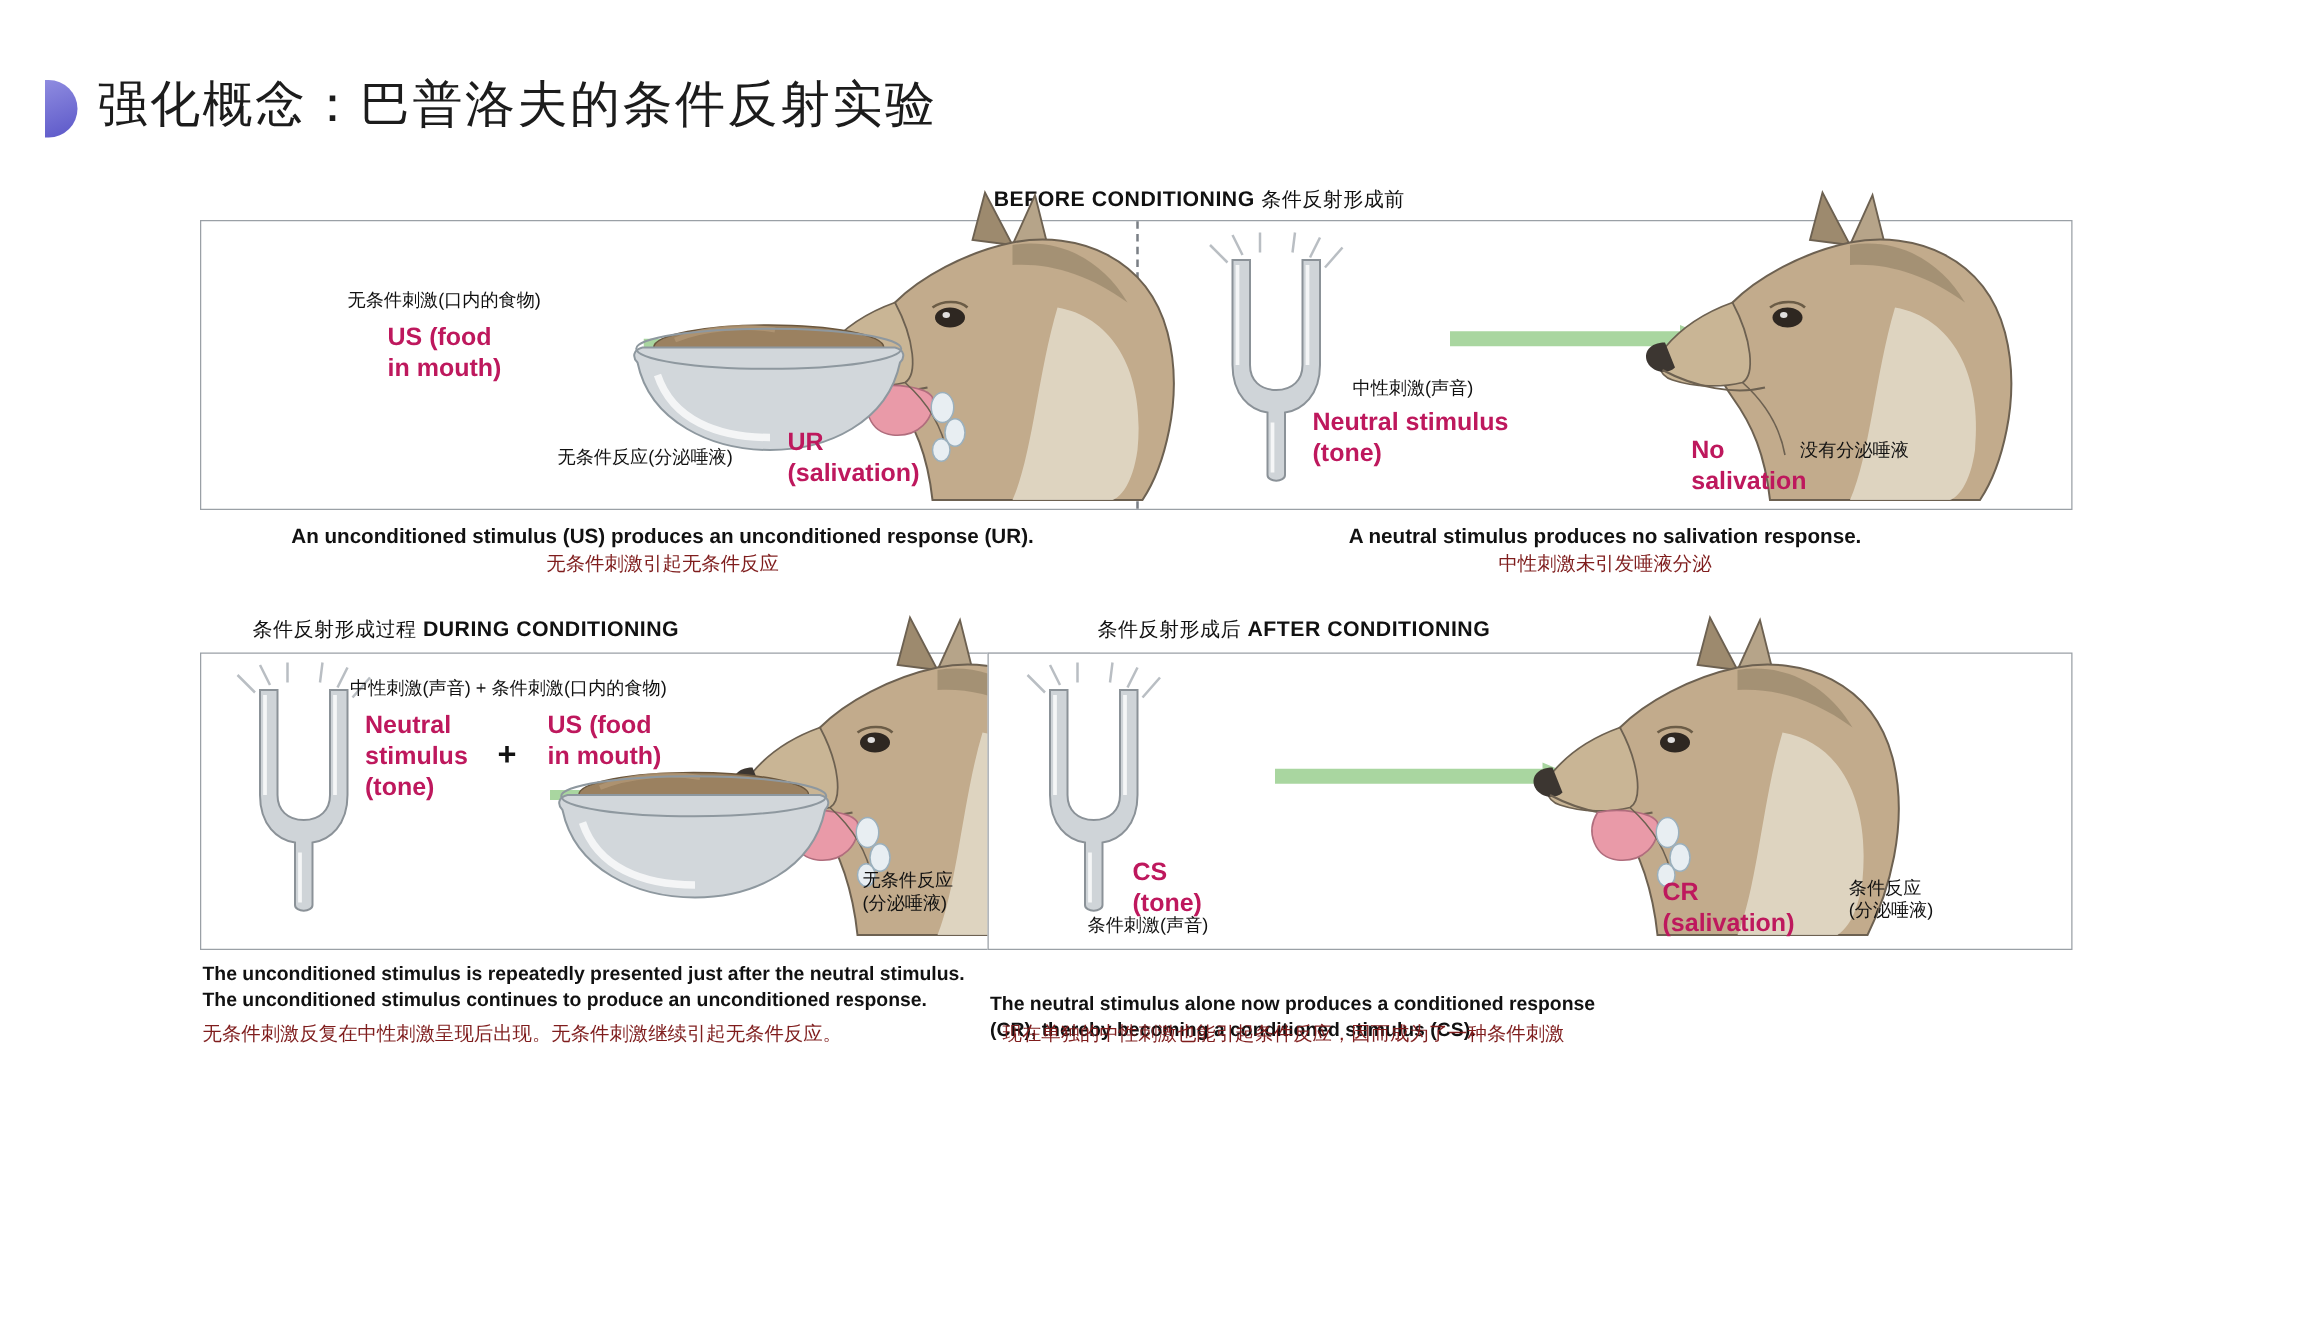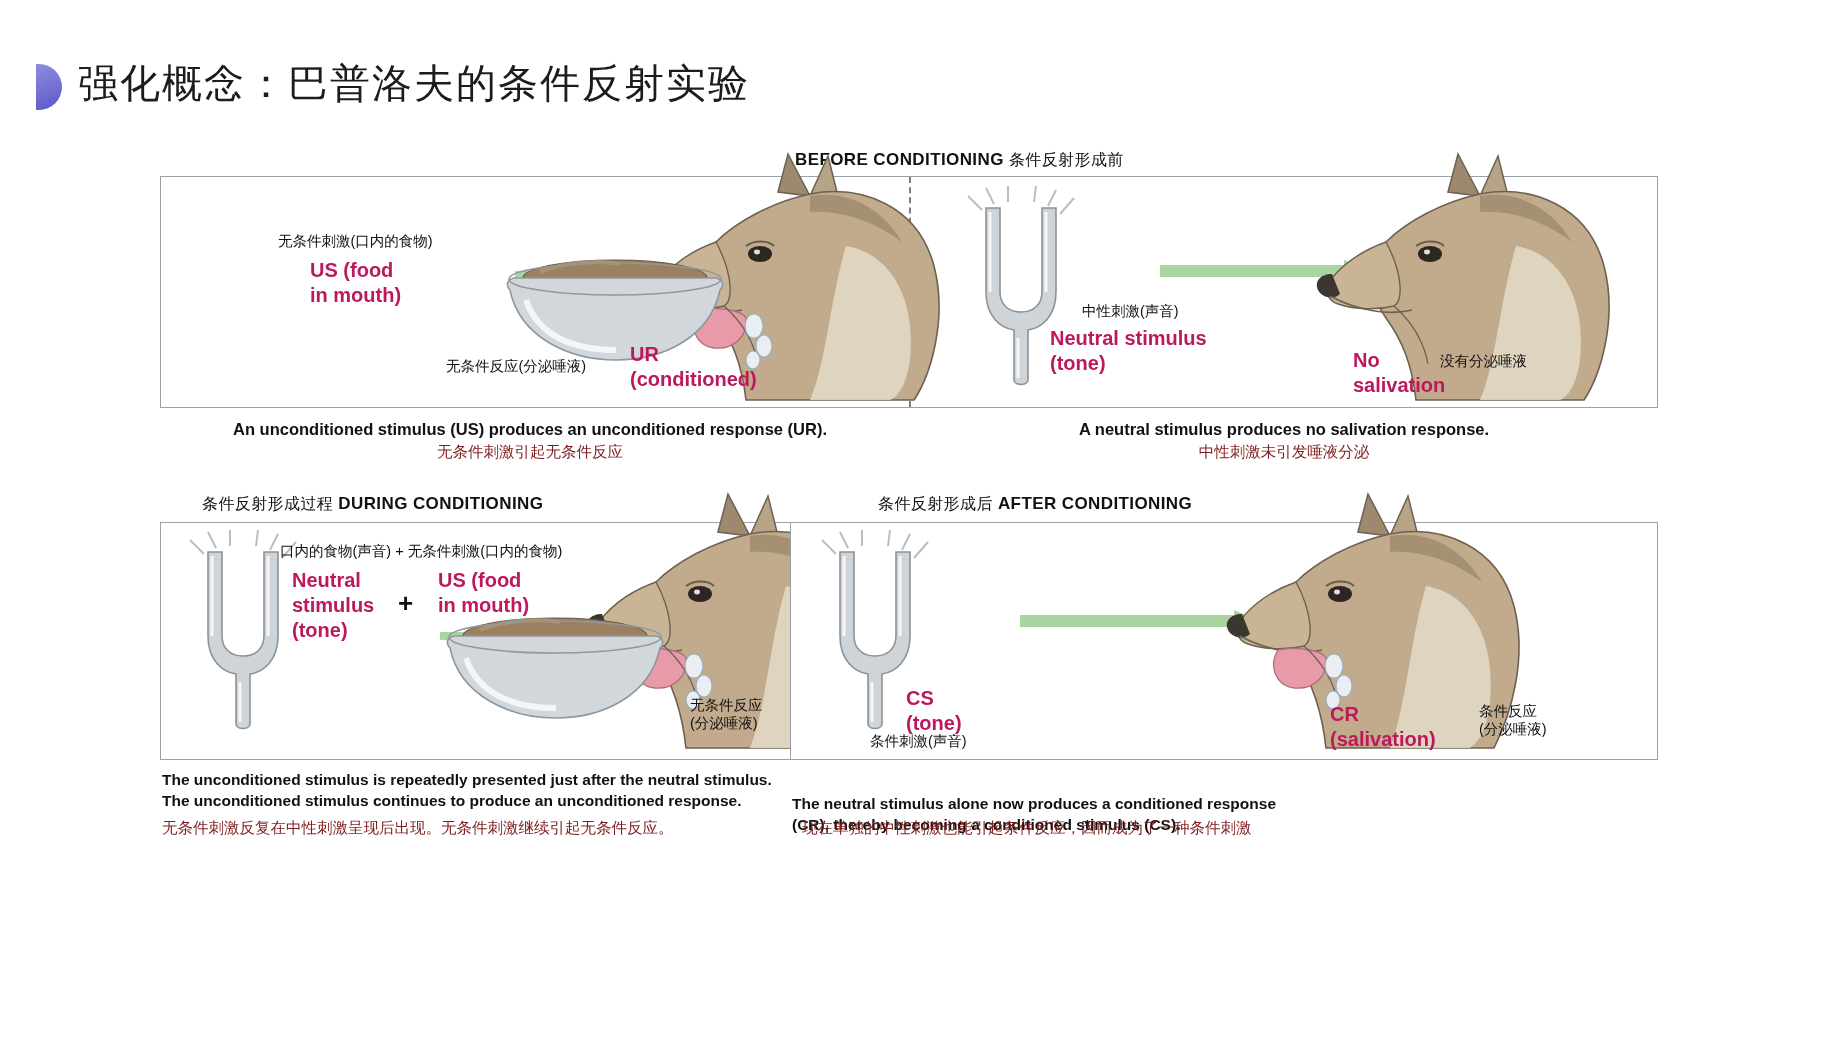--- a/index.html
+++ b/index.html
@@ -232,21 +232,21 @@
         <path d="M0 140 C10 188 60 210 106 210 C152 210 200 188 210 140
                  C214 136 214 130 206 128 L4 128 C-4 130 -4 136 0 140 Z" fill="#d2d7db" stroke="#8e989f" stroke-width="1.6"></path>
         <path d="M16 150 C28 186 64 200 106 200" stroke="#ffffff" stroke-width="6" fill="none" opacity=".75"></path>
         <ellipse cx="105" cy="129" rx="106" ry="16" fill="none" stroke="#8e989f" stroke-width="1.6"></ellipse>
       </g>
     </svg>
   </div>
 
   <div class="lbl-cn" style="left:296px; top:207px;">无条件反应(分泌唾液)</div>
   <div class="lbl" style="left:480px; top:192px;">UR
-(conditioned)</div>
+(salivation)</div>
 
   <div class="art" style="left:806px; top:38px;">
     <svg width="130" height="200" viewBox="0 0 130 200">
 
       <g stroke="#b9bec3" stroke-width="2" fill="none">
         <path d="M26 22 L12 8"></path>
           <path d="M38 16 L30 0"></path>
           <path d="M52 14 L52 -2"></path>
         <path d="M78 14 L80 -2"></path>
           <path d="M92 18 L100 2"></path>
@@ -322,21 +322,21 @@
       </g>
       <path d="M30 20 L30 104 C30 128 44 140 58 142 L58 192 C58 198 72 198 72 192 L72 142
                C86 140 100 128 100 104 L100 20 L86 20 L86 104 C86 116 78 124 65 124
                C52 124 44 116 44 104 L44 20 Z" fill="#cfd4d8" stroke="#8b9298" stroke-width="1.6"></path>
       <path d="M34 24 L34 104" stroke="#ffffff" stroke-width="3" opacity=".8"></path>
       <path d="M90 24 L90 104" stroke="#ffffff" stroke-width="3" opacity=".8"></path>
       <path d="M62 150 L62 190" stroke="#ffffff" stroke-width="3" opacity=".8"></path>
     </svg>
   </div>
 
-  <div class="lbl-cn" style="left:130px; top:392px;">口内的食物(声音) + 无条件刺激(口内的食物)</div>
+  <div class="lbl-cn" style="left:130px; top:392px;">中性刺激(声音) + 条件刺激(口内的食物)</div>
   <div class="lbl" style="left:142px; top:418px;">Neutral
 stimulus
 (tone)</div>
   <div class="plus" style="left:248px; top:438px;">+</div>
   <div class="lbl" style="left:288px; top:418px;">US (food
 in mouth)</div>
 
   <div class="arrow small" style="left:290px; top:478px; width:120px;">
     <div class="shaft"></div>
       <div class="head"></div>

